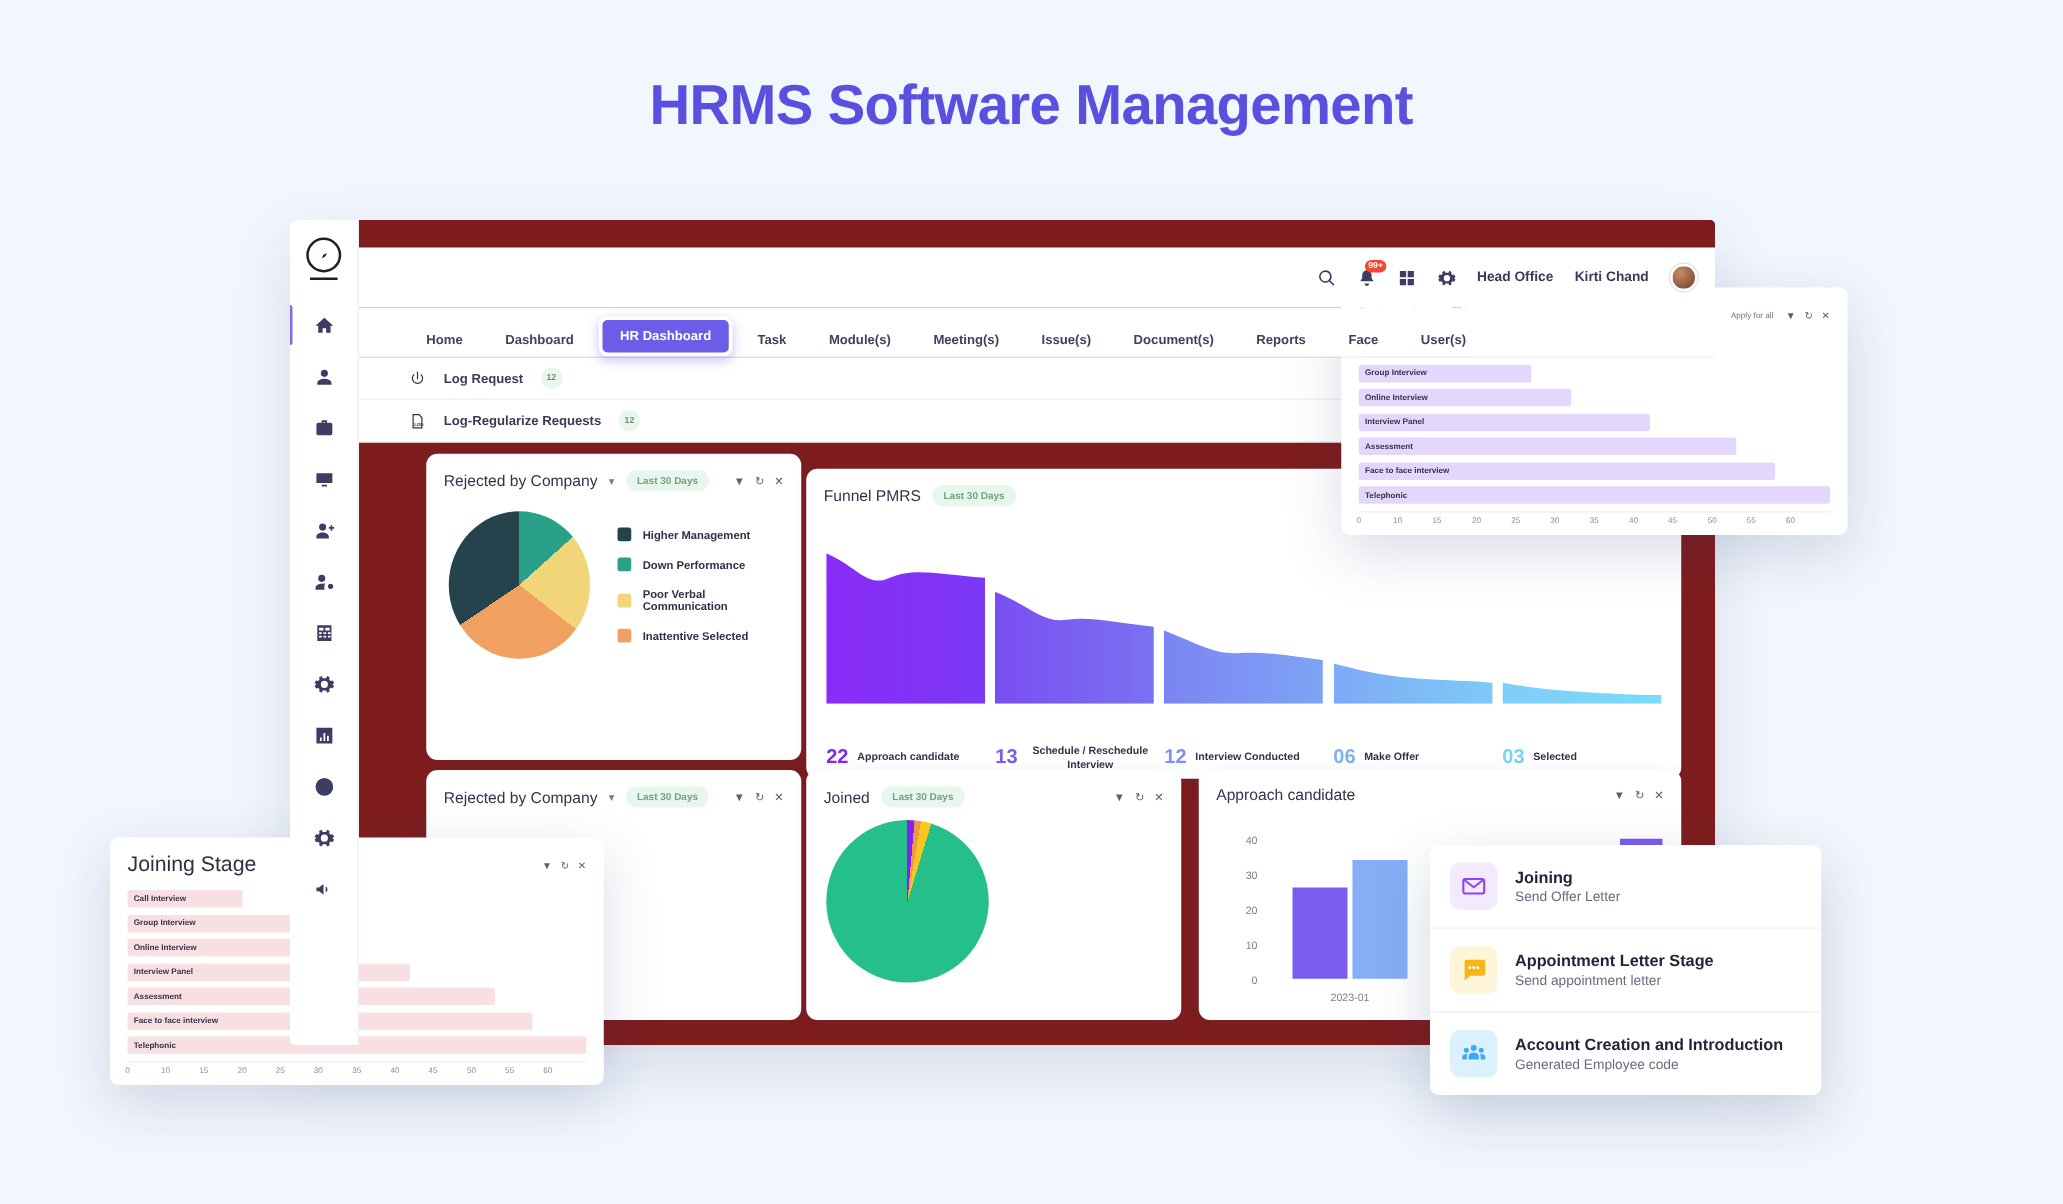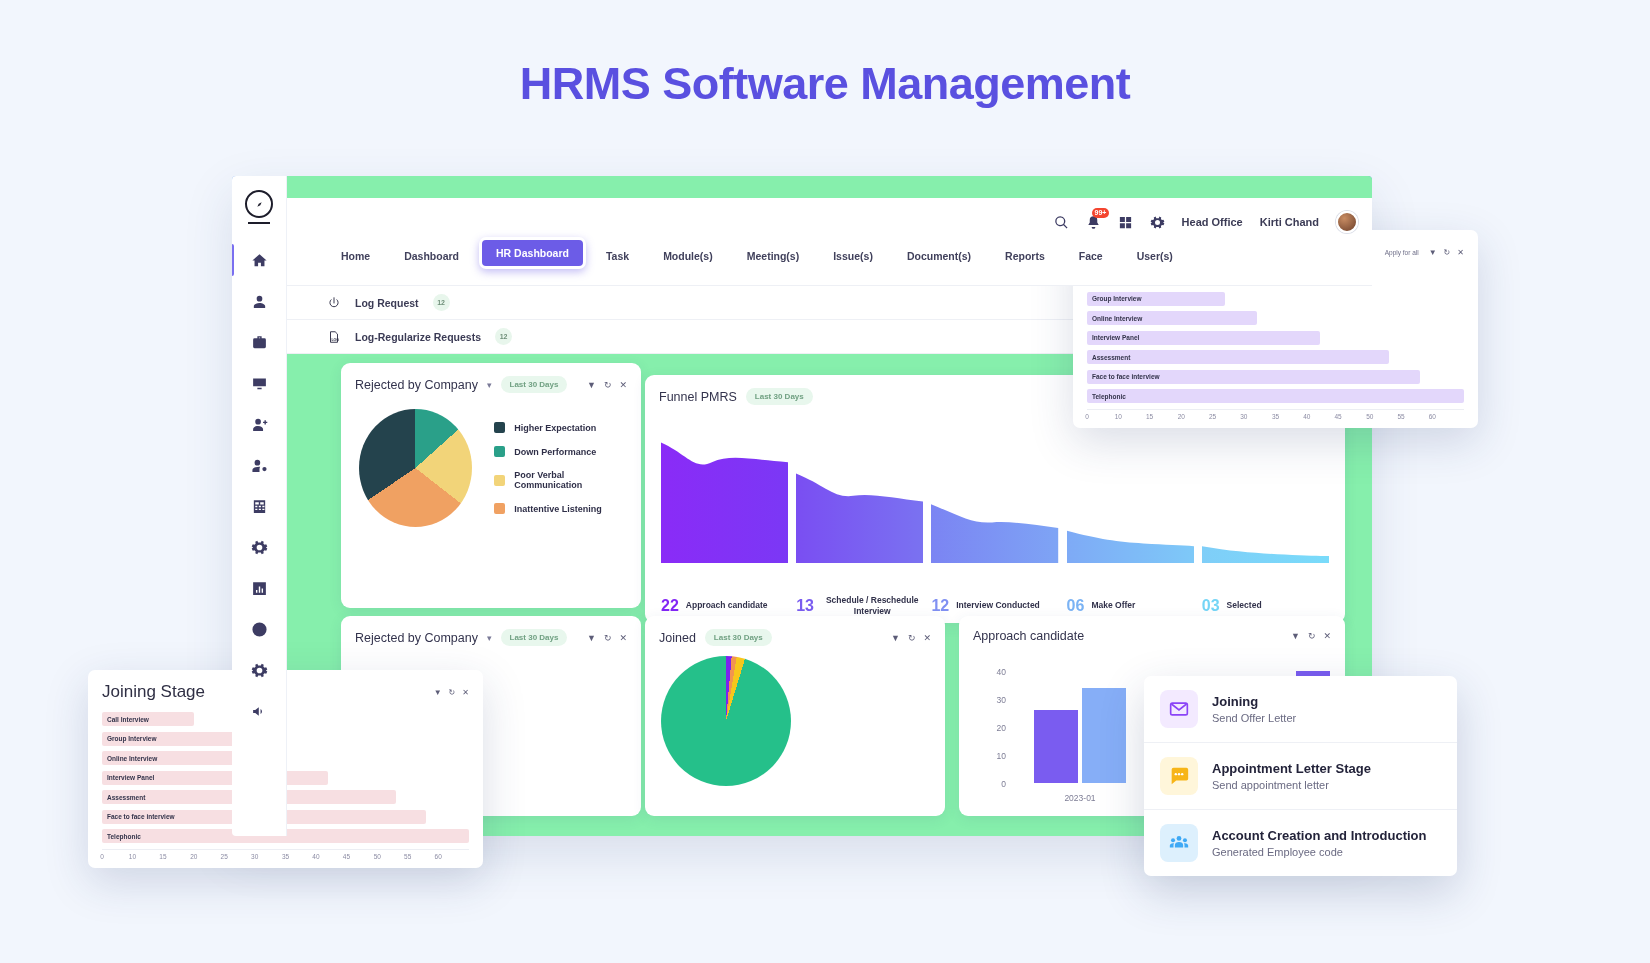--- a/index.html
+++ b/index.html
@@ -58,21 +58,21 @@
     display: flex; align-items: center; justify-content: center;
     position: relative; color: #3a3a5c; font-size: 16px;
   }
   .side-item.active::before {
     content: ""; position: absolute; left: -1px; top: 4px;
     width: 3px; height: 32px; background: #7a6ff0; border-radius: 0 2px 2px 0;
   }
   .side-item svg { width: 17px; height: 17px; fill: #3d3c63; }
 
   
-  .main-pane { flex: 1; position: relative; background: #86efac; overflow: hidden; }
+  .main-pane { flex: 1; position: relative; background: #7f1d1d; overflow: hidden; }
   .header-row {
     height: 48px; background: #fff;
     display: flex; align-items: center; justify-content: flex-end;
     padding-right: 14px; gap: 17px; margin-top: 22px;
     position: relative; z-index: 2;
   }
   .hdr-icon { position: relative; color: #3d3c63; font-size: 13px; cursor: pointer; display:flex; align-items:center;}
   .hdr-icon svg { width: 15px; height: 15px; fill: #3d3c63; }
   .badge {
     position: absolute; top: -7px; left: 6px;
@@ -82,21 +82,21 @@
   .hdr-text { font-size: 11px; font-weight: bold; color: #3b3b55; }
   .avatar {
     width: 22px; height: 22px; border-radius: 50%;
     background: radial-gradient(circle at 35% 30%, #c88c63, #6c3f2a);
     border: 2px solid #fff; box-shadow: 0 0 0 1px #dcdfe8;
   }
 
   
   .nav-tabs {
     display: flex; align-items: flex-end; gap: 6px;
-    padding: 0 0 16px 40px; height: 40px; background: #fff;
+    padding: 0 0 0 40px; height: 40px; background: #fff;
     border-bottom: 1px solid #eef0f5;
     position: relative; z-index: 2;
   }
   .nav-tab {
     font-size: 10.5px; font-weight: bold; color: #41415c;
     padding: 7px 14px; cursor: pointer; white-space: nowrap;
   }
   .nav-tab.active {
     background: #6c5ce7; color: #fff; border-radius: 7px;
     box-shadow: 0 3px 9px rgba(108,92,231,0.4);
@@ -352,33 +352,33 @@
             <span>▼</span>
             <span>↻</span>
             <span>✕</span>
           </span>
         </div>
         <div style="display:flex; align-items:center; padding:16px 12px 0 18px; gap:22px;">
           <div class="pie" style="width:118px;height:118px;background:conic-gradient(#2aa089 0deg 48deg,#f2d479 48deg 128deg,#f0a162 128deg 236deg,#24434d 236deg 360deg);"></div>
           <div class="legend">
             <div class="legend-item">
                 <span class="sw" style="background:#24434d"></span>
-                <span>Higher Expectation</span>
+                <span>Higher Management</span>
               </div>
             <div class="legend-item">
                 <span class="sw" style="background:#2aa089"></span>
                 <span>Down Performance</span>
               </div>
             <div class="legend-item">
                 <span class="sw" style="background:#f2d479"></span>
                 <span>Poor Verbal Communication</span>
               </div>
             <div class="legend-item">
                 <span class="sw" style="background:#f0a162"></span>
-                <span>Inattentive Listening</span>
+                <span>Inattentive Selected</span>
               </div>
           </div>
         </div>
       </div>
 
       <div class="card" style="left:358px; top:21px; width:700px; height:248px;text-align:center;">
         <div class="card-head">
           <span class="card-title">Funnel PMRS</span>
           <span class="tag-green">Last 30 Days</span>
         </div>

